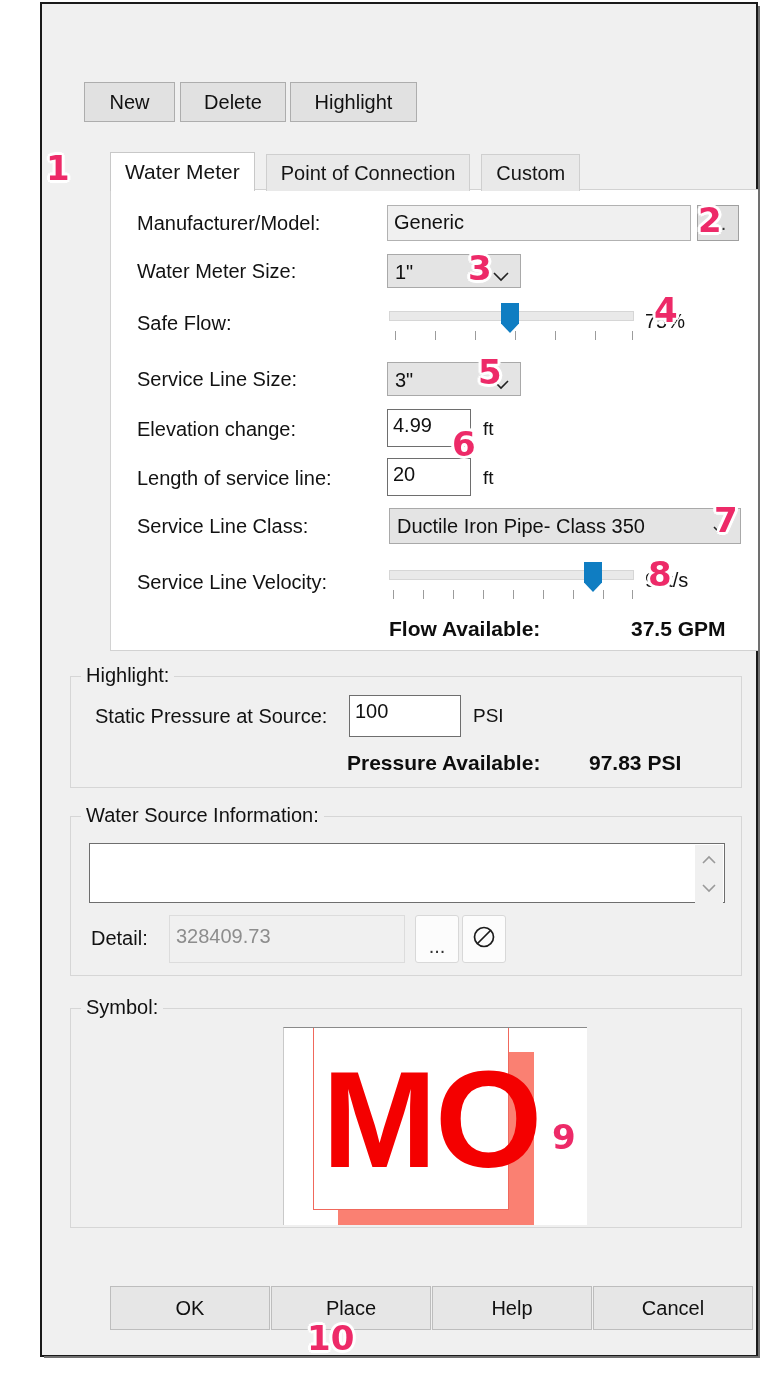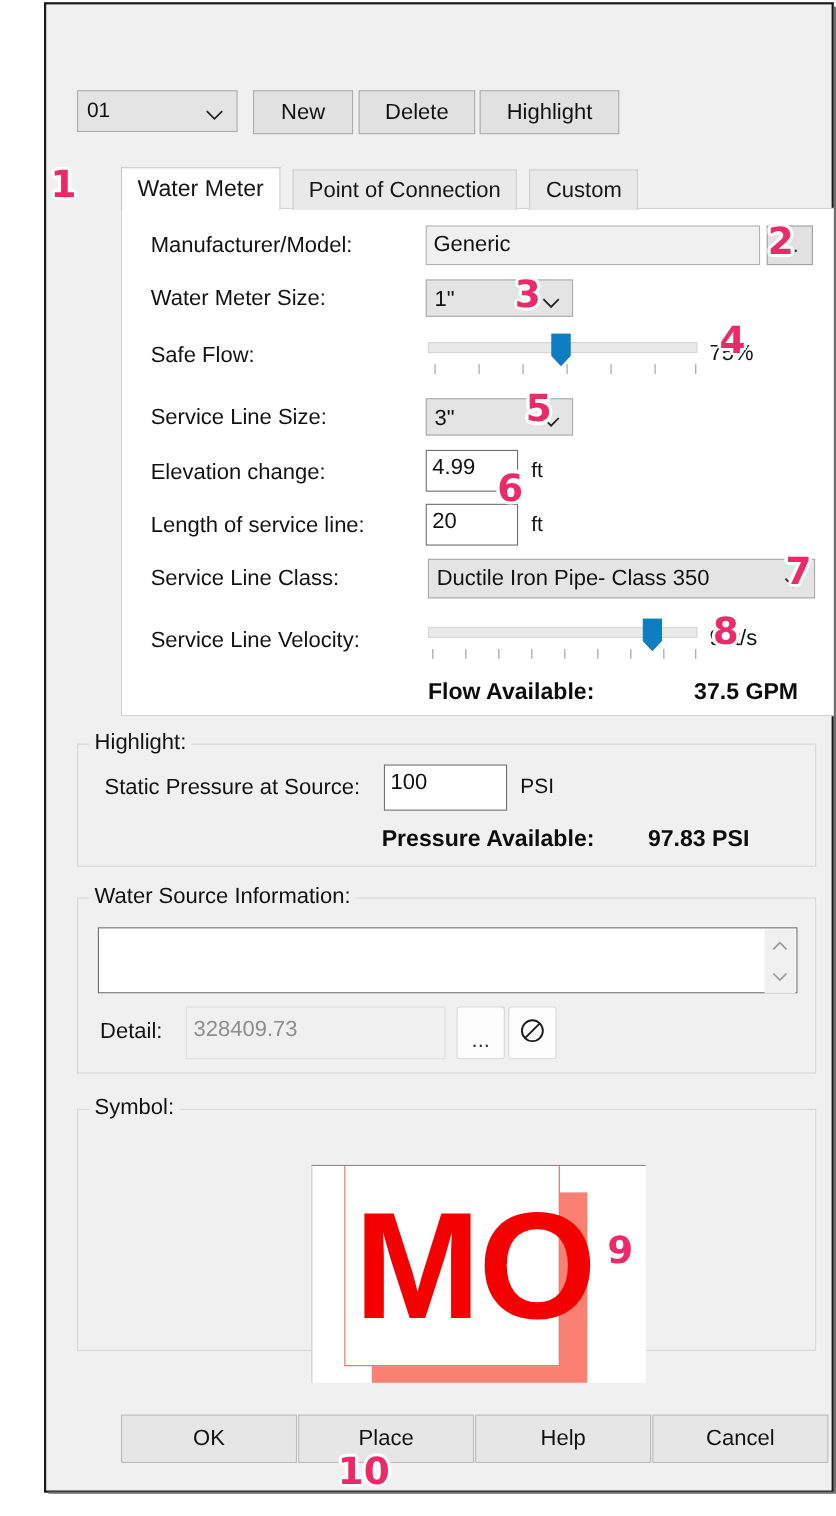--- a/index.html
+++ b/index.html
@@ -208,21 +208,20 @@
     cursor: pointer;
   }
 
   
   .sym-box {
     position: absolute;
     background: #ffffff;
     border-top: 1px solid #8a8a8a;
     border-left: 1px solid #c9c9c9;
     overflow: hidden;
-    margin-top: 32px;
   }
   .sym-salmon {
     position: absolute;
     background: #fa8072;
   }
   .sym-white {
     position: absolute;
     background: #ffffff;
     border: 1px solid #f0685c;
   }
@@ -264,28 +263,20 @@
     pointer-events: none;
   }
 </style>
 </head>
 <body>
 
 <div id="dialog">
 
 
   <div class="toprow">
-    <div class="combo-src">
-      <span>01</span>
-      <span class="chev">
-        <svg width="16" height="10" viewBox="0 0 16 10">
-            <path d="M1 1 L8 8 L15 1" stroke="#222" stroke-width="1.6" fill="none"></path>
-          </svg>
-      </span>
-    </div>
     <div class="tbtn" id="btn-new">New</div>
     <div class="tbtn" id="btn-delete">Delete</div>
     <div class="tbtn" id="btn-highlight">Highlight</div>
   </div>
 
   <div class="tabstrip">
     <div class="tab active">Water Meter</div>
     <div class="tab">Point of Connection</div>
     <div class="tab">Custom</div>
   </div>

